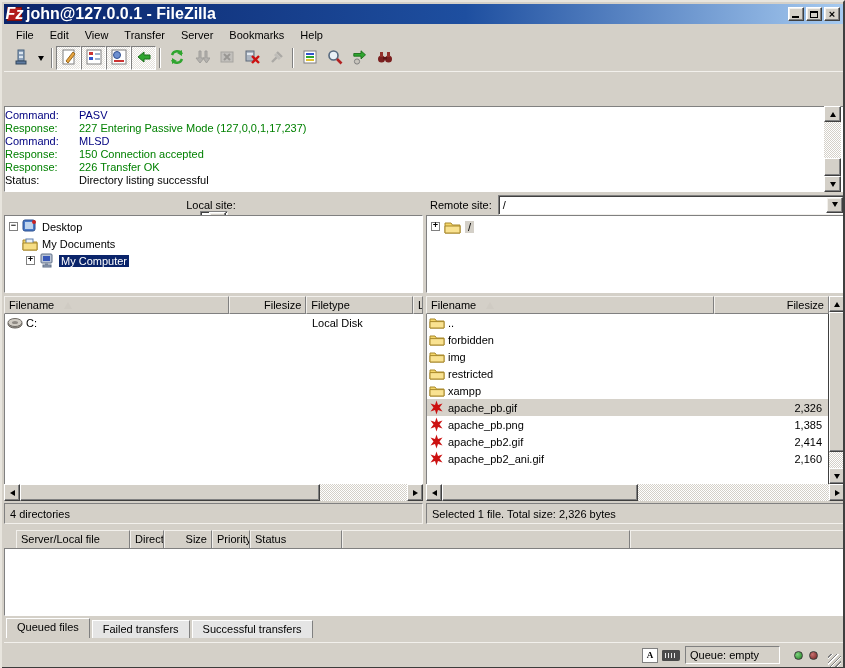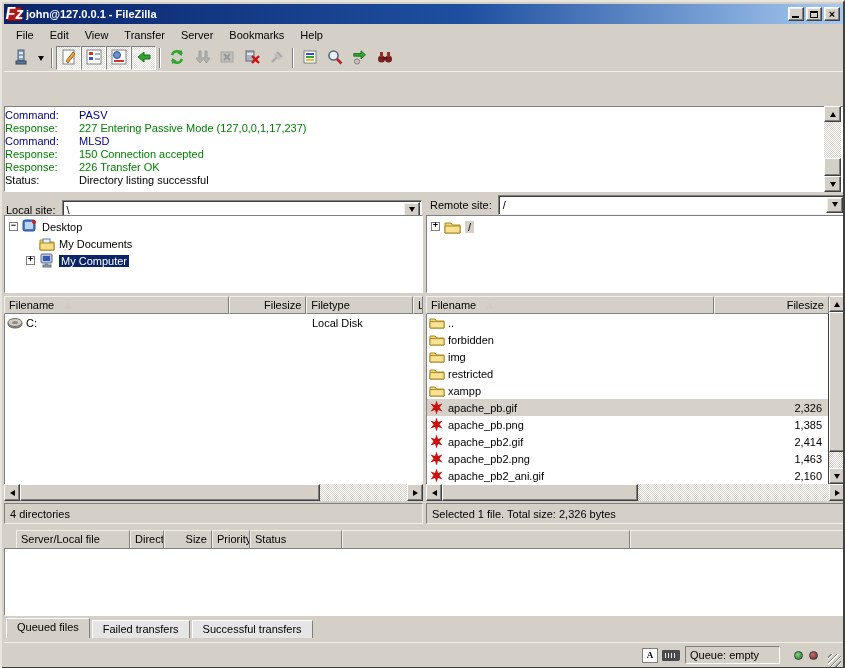--- a/index.html
+++ b/index.html
@@ -12,21 +12,21 @@
   
   .raised  { background:#D4D0C8; border:1px solid; border-color:#FFF #404040 #404040 #FFF; box-shadow:inset -1px -1px 0 #808080, inset 1px 1px 0 #F2F0EC; }
   .inset-lite { border:1px solid; border-color:#808080 #FFF #FFF #808080; }
   .hdrcell { background:#D4D0C8; border:1px solid; border-color:#F2F0EC #808080 #808080 #F2F0EC; padding:2px 4px; overflow:hidden; white-space:nowrap; }
 
   
   #titlebar { position:absolute; left:2px; top:2px; width:839px; height:20px;
     background:linear-gradient(to right,#0A246A,#1E4FA0 55%,#A6CAF0); display:flex; align-items:center; padding:0 3px; }
   #app-icon { width:15px; height:14px; background:#B21A1A; color:#FFF; font-weight:bold; font-size:16px; font-style:italic;
     display:flex; align-items:center; justify-content:center; border:1px solid #7A0E0E; margin-right:4px; }
-  #title-text { color:#FFF; font-weight:bold; font-size:11px; flex:1; white-space:nowrap; }
+  #title-text { color:#FFF; font-weight:bold; font-size:16px; flex:1; white-space:nowrap; }
   .winbtn { width:16px; height:14px; margin-left:2px; display:flex; align-items:center; justify-content:center; position:relative; }
   .glyph-min { position:absolute; left:3px; bottom:2px; width:7px; height:2px; background:#000; }
   .glyph-max { width:8px; height:7px; border:1px solid #000; border-top:2px solid #000; }
   .glyph-close { font-weight:bold; font-size:11px; line-height:1; }
 
   
   #menubar { position:absolute; left:2px; top:23px; width:839px; height:20px; display:flex; align-items:center; padding-left:4px; }
   .menu-item { padding:2px 8px; }
 
   
@@ -69,21 +69,21 @@
   
   #log { position:absolute; left:2px; top:104px; width:841px; height:86px; background:#FFF;
     border:1px solid; border-color:#808080 #FFF #FFF #808080; padding:2px 20px 2px 0; overflow:hidden; }
   .log-line { display:flex; height:13px; line-height:13px; white-space:nowrap; }
   .log-label { width:74px; flex:none; }
   #log-vsb { position:absolute; right:2px; top:104px; width:17px; height:86px; display:flex; flex-direction:column; }
   #log-vsb .mid { flex:1; }
 
   
   .site-row { position:absolute; height:21px; display:flex; align-items:center; }
-  #local-site-row  { left:4px;  top:197px; width:416px; }
+  #local-site-row  { left:4px;  top:197px; width:416px;flex-direction:column; }
   #remote-site-row { left:428px; top:192px; width:415px; }
   .combo { flex:1; height:20px; background:#FFF; border:1px solid; border-color:#808080 #F2F0EC #F2F0EC #808080;
     box-shadow:inset 1px 1px 0 #404040; display:flex; align-items:center; padding-left:4px; }
   .combo .cv { flex:1; }
   .combo-btn { width:17px; height:16px; margin-right:1px; display:flex; align-items:center; justify-content:center; }
   .site-label { margin-right:6px; }
 
   
   .treebox { position:absolute; top:213px; height:78px; background:#FFF; overflow:hidden; padding:2px 0; }
   #local-tree  { left:2px;  width:419px; }
@@ -351,21 +351,21 @@
       <span class="expander">−</span>
       <span class="ticon">
           <svg width="16" height="15">
             <rect x="1" y="1" width="12" height="11" rx="2" fill="#4A7AC8" stroke="#2B4F8E"></rect>
             <rect x="3" y="3" width="8" height="7" fill="#BFD4EE"></rect>
             <circle cx="12" cy="3" r="2" fill="#CC2222"></circle>
           </svg>
         </span>
       <span>Desktop</span>
     </div>
-    <div class="trow" style="padding-left:17px">
+    <div class="trow" style="">
       <span class="exp-spacer"></span>
       <span class="ticon">
           <svg width="16" height="14">
             <path d="M1 3 h5 l1 2 h8 v8 h-14 z" fill="#F4D66A" stroke="#A8882A"></path>
             <rect x="4" y="2" width="7" height="6" fill="#E8F0FA" stroke="#5E7EAE"></rect>
             <path d="M1 6 h14 v7 h-14 z" fill="#F7DE85" stroke="#A8882A"></path>
           </svg>
         </span>
       <span>My Documents</span>
     </div>
@@ -515,29 +515,20 @@
         </span>
       <span class="fname">apache_pb2.gif</span>
         <span class="fsize">2,414</span>
     </div>
     <div class="frow">
       <span class="ficon">
           <svg width="15" height="15">
             <path d="M7.5 0.5 L9 5 L13.5 3.5 L10.5 7.5 L13.5 11.5 L9 10 L7.5 14.5 L6 10 L1.5 11.5 L4.5 7.5 L1.5 3.5 L6 5 Z" fill="#CC1111"></path>
           </svg>
         </span>
-      <span class="fname">apache_pb2.png</span>
-        <span class="fsize">1,463</span>
-    </div>
-    <div class="frow">
-      <span class="ficon">
-          <svg width="15" height="15">
-            <path d="M7.5 0.5 L9 5 L13.5 3.5 L10.5 7.5 L13.5 11.5 L9 10 L7.5 14.5 L6 10 L1.5 11.5 L4.5 7.5 L1.5 3.5 L6 5 Z" fill="#CC1111"></path>
-          </svg>
-        </span>
       <span class="fname">apache_pb2_ani.gif</span>
         <span class="fsize">2,160</span>
     </div>
   </div>
 
   <div id="remote-vsb">
     <span class="sb-btn">
         <span class="a-up"></span>
       </span>
     <span class="sb-thumb thumb"></span>

